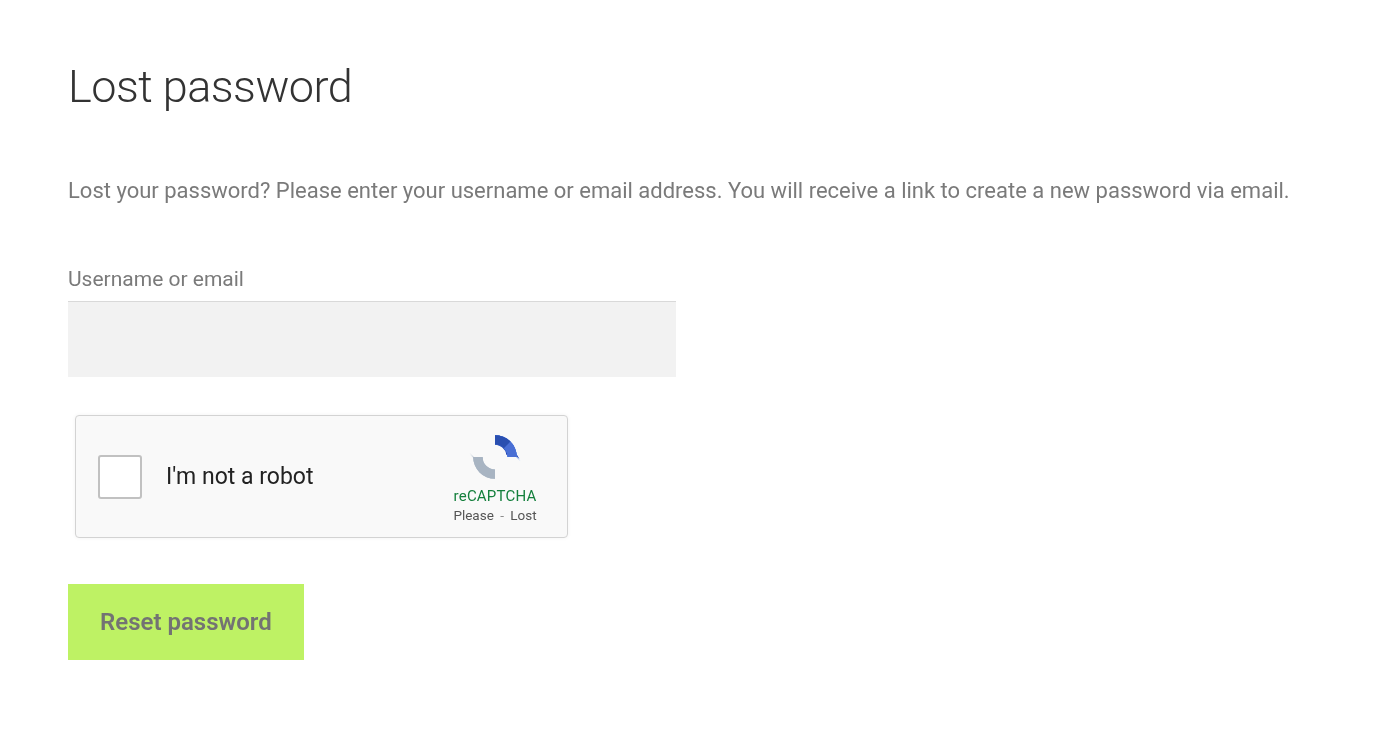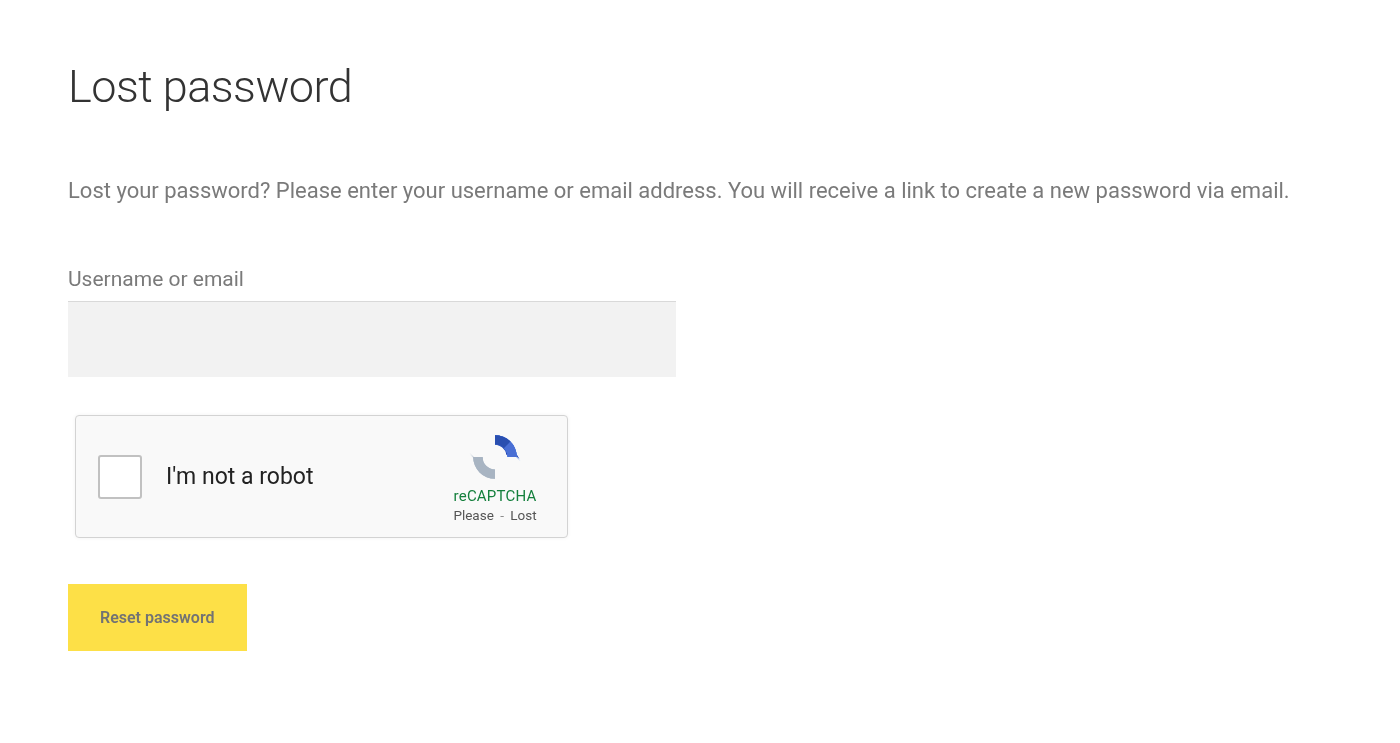--- a/index.html
+++ b/index.html
@@ -95,24 +95,24 @@
     }
     .recaptcha-links a {
       color: #555555;
       text-decoration: none;
     }
     .recaptcha-sep {
       margin: 0 3px;
       color: #888;
     }
     .submit-button {
-      background: #fde047;
+      background: #bef264;
       border: none;
       padding: 24px 32px;
-      font-size: 16px;
+      font-size: 24px;
       font-weight: 600;
       color: #737373;
       cursor: pointer;
       font-family: inherit;
     }
   </style>
 </head>
 <body>
 
 <h1 class="page-title">Lost password</h1>

